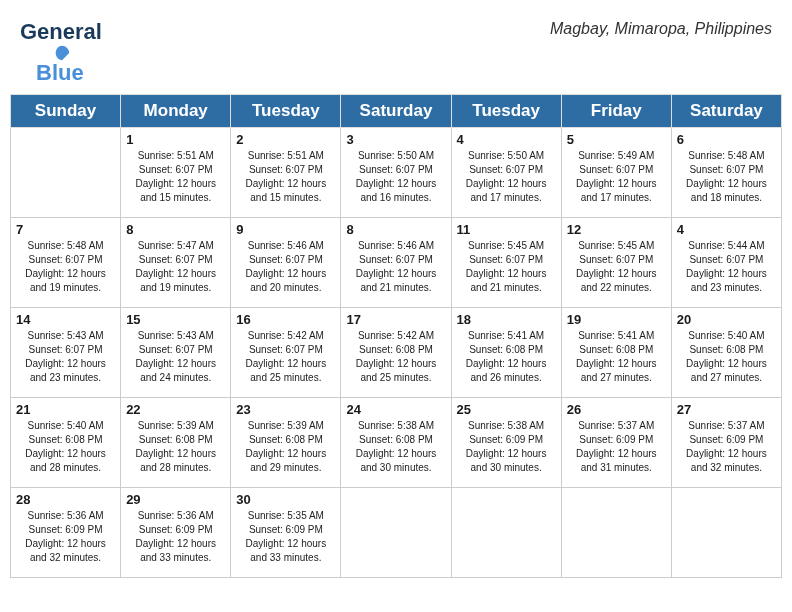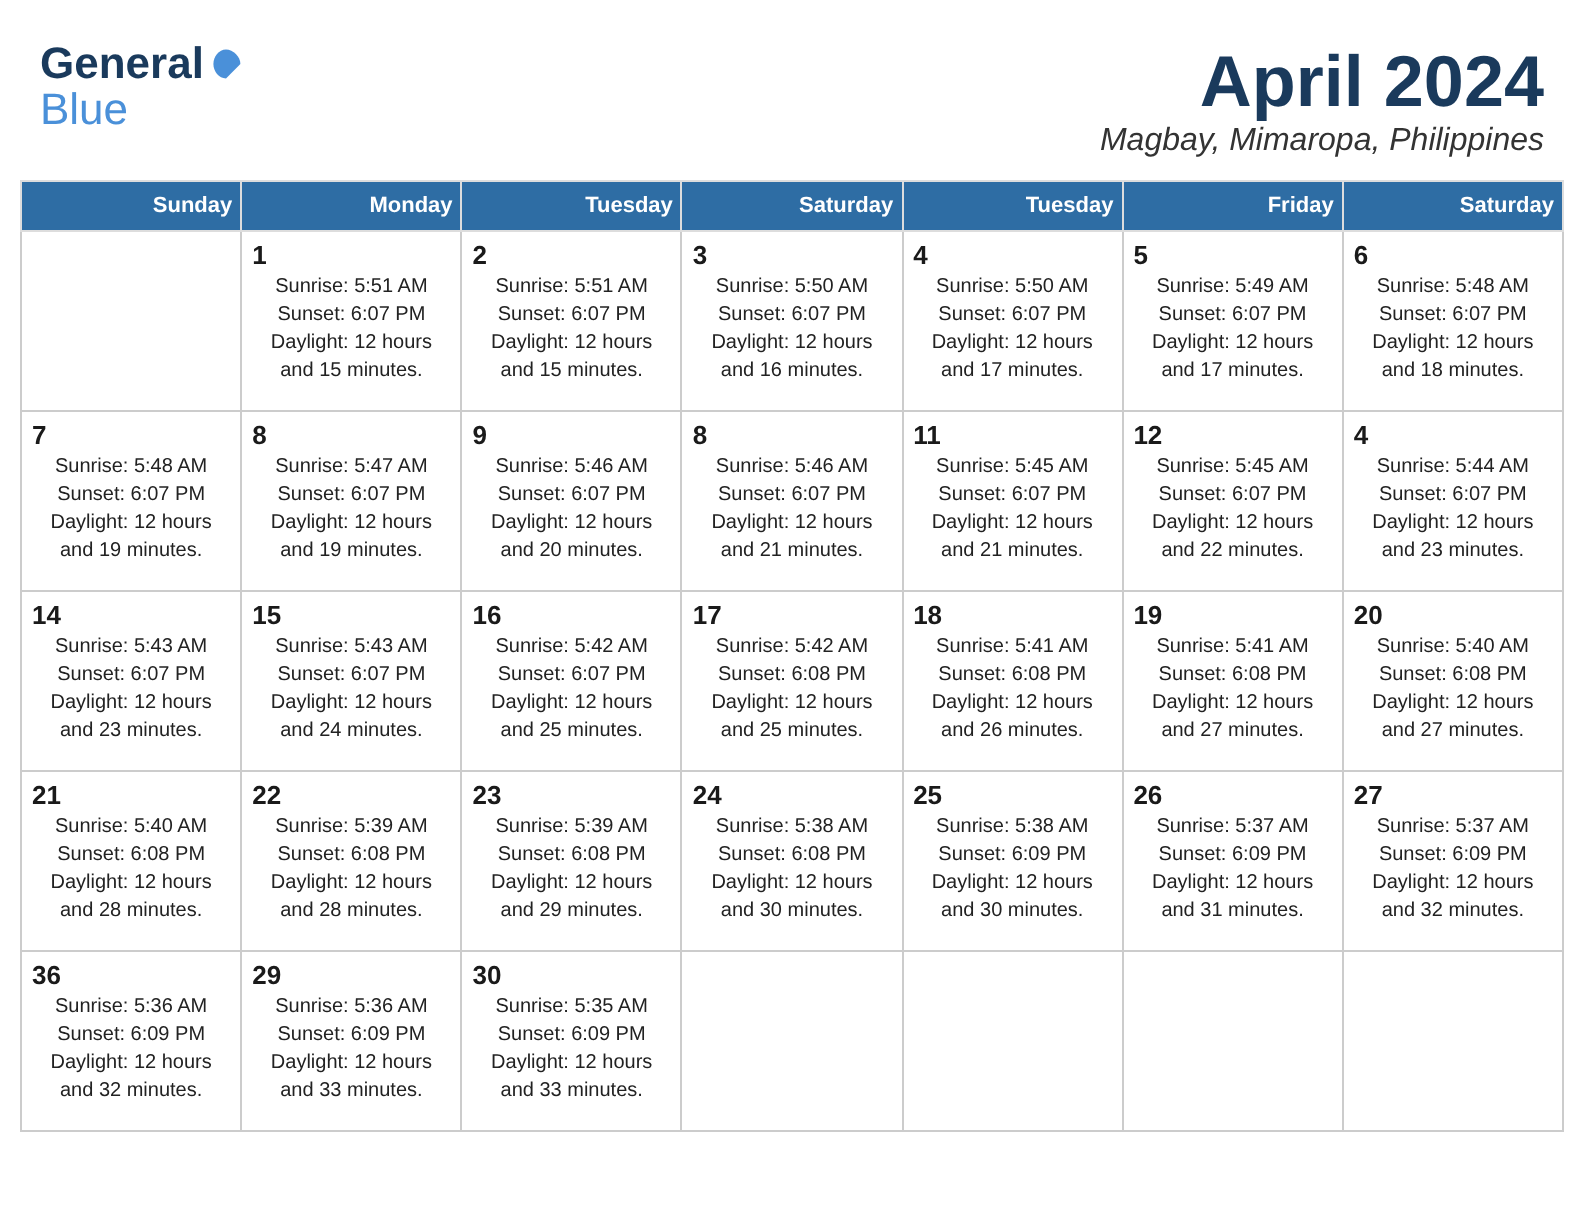--- a/index.html
+++ b/index.html
@@ -49,22 +49,22 @@
     }
     .calendar-table {
       width: 100%;
       border-collapse: collapse;
       margin-top: 5px;
     }
     .calendar-table th {
       background-color: #2e6da4;
       color: #fff;
       padding: 6px 4px;
-      font-size: 11px;
-      text-align: right;
+      font-size: 17px;
+      text-align: center;
       border: 1px solid #ddd;
     }
     .calendar-table td {
       border: 1px solid #ccc;
       vertical-align: top;
       padding: 4px 5px;
       font-size: 10.5px;
       color: #222;
       width: 14.28%;
       min-height: 80px;
@@ -86,33 +86,32 @@
     .empty-cell {
       background: #fff;
     }
   </style>
 </head>
 <body>
 
 <div class="header">
   <div class="logo">
     <div>
-      <div style="display:flex;align-items:center;">
+      <div style="display:flex;align-items:center;flex-direction:column;">
         <span class="logo-text">
           <span style="color:#1a3a5c;">General</span>
         </span>
         <svg class="logo-icon" viewBox="0 0 20 20">
           <path d="M10 2 C6 2 3 6 3 10 C3 14 6 18 10 18 L18 10 C18 6 14 2 10 2Z" fill="#4a90d9"></path>
         </svg>
       </div>
-      <div style="color:#4a90d9;font-size:22px;font-weight:normal;line-height:1;">Blue</div>
+      <div style="color:#4a90d9;font-size:22px;font-weight:bold;line-height:1;margin-left:16px;">Blue</div>
     </div>
   </div>
   <div class="title-section">
-    <div class="month-title">April 2024</div>
     <div class="location-title">Magbay, Mimaropa, Philippines</div>
   </div>
 </div>
 
 <table class="calendar-table">
   <thead>
     <tr id="days-header">
     <th>Sunday</th>
         <th>Monday</th>
         <th>Tuesday</th>
@@ -235,21 +234,21 @@
           <span class="day-number">26</span>
           <div class="day-info"><span>Sunrise: 5:37 AM</span><br><span>Sunset: 6:09 PM</span><br><span>Daylight: 12 hours</span><br><span>and 31 minutes.</span></div>
         </td>
         <td>
           <span class="day-number">27</span>
           <div class="day-info"><span>Sunrise: 5:37 AM</span><br><span>Sunset: 6:09 PM</span><br><span>Daylight: 12 hours</span><br><span>and 32 minutes.</span></div>
         </td>
       </tr>
       <tr>
         <td>
-          <span class="day-number">36</span>
+          <span class="day-number">28</span>
           <div class="day-info"><span>Sunrise: 5:36 AM</span><br><span>Sunset: 6:09 PM</span><br><span>Daylight: 12 hours</span><br><span>and 32 minutes.</span></div>
         </td>
         <td>
           <span class="day-number">29</span>
           <div class="day-info"><span>Sunrise: 5:36 AM</span><br><span>Sunset: 6:09 PM</span><br><span>Daylight: 12 hours</span><br><span>and 33 minutes.</span></div>
         </td>
         <td>
           <span class="day-number">30</span>
           <div class="day-info"><span>Sunrise: 5:35 AM</span><br><span>Sunset: 6:09 PM</span><br><span>Daylight: 12 hours</span><br><span>and 33 minutes.</span></div>
         </td>

